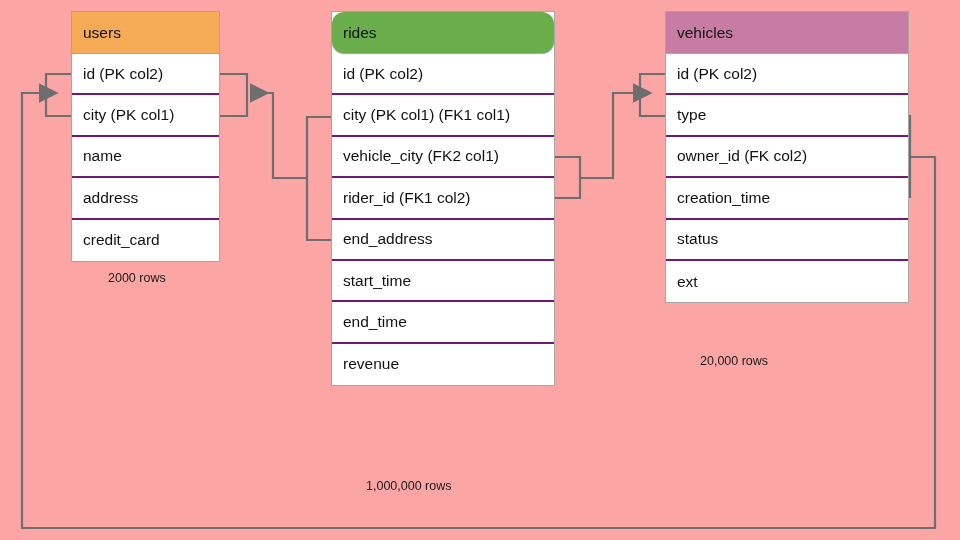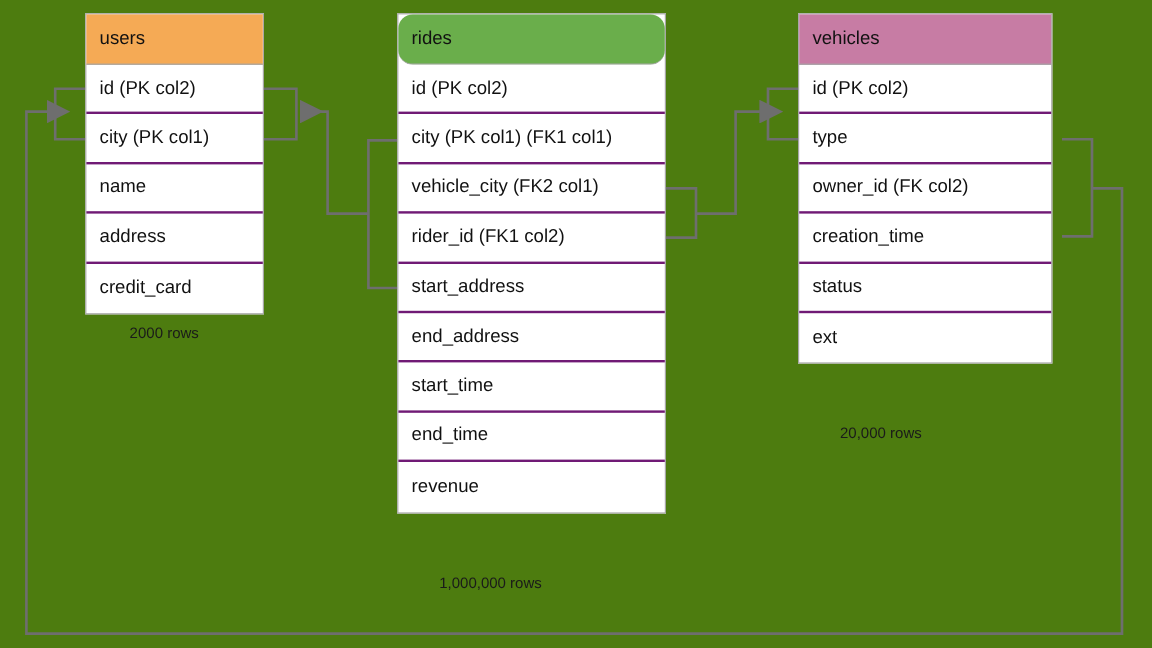--- a/index.html
+++ b/index.html
@@ -4,21 +4,21 @@
 <style>
   html, body {
     margin: 0;
     padding: 0;
     background: #ffffff;
   }
   #canvas {
     position: relative;
     width: 960px;
     height: 540px;
-    background: #4d7c0f;
+    background: #fca5a5;
     font-family: "Liberation Sans", sans-serif;
     overflow: hidden;
   }
   svg.wires {
     position: absolute;
     left: 0; top: 0;
     width: 960px; height: 540px;
     pointer-events: none;
   }
   .table-box {
@@ -145,38 +145,35 @@
     <div class="tbl-row">
       <span>city (PK col1) (FK1 col1)</span>
     </div>
     <div class="tbl-row">
       <span>vehicle_city (FK2 col1)</span>
     </div>
     <div class="tbl-row">
       <span>rider_id (FK1 col2)</span>
     </div>
     <div class="tbl-row">
-      <span>start_address</span>
-    </div>
-    <div class="tbl-row">
       <span>end_address</span>
     </div>
     <div class="tbl-row">
       <span>start_time</span>
     </div>
     <div class="tbl-row">
       <span>end_time</span>
     </div>
     <div class="tbl-row">
       <span>revenue</span>
     </div>
   </div>
   <div class="caption" style="left:338px; top:479px;">1,000,000 rows</div>
 
-  <div class="table-box" id="tbl-vehicles" style="left:665px; top:11px; width:212px;">
+  <div class="table-box" id="tbl-vehicles" style="left:665px; top:11px; width:244px;">
     <div class="tbl-header" style="background: rgb(199, 124, 164);">
       <span>vehicles</span>
     </div>
     <div class="tbl-row">
       <span>id (PK col2)</span>
     </div>
     <div class="tbl-row">
       <span>type</span>
     </div>
     <div class="tbl-row">

